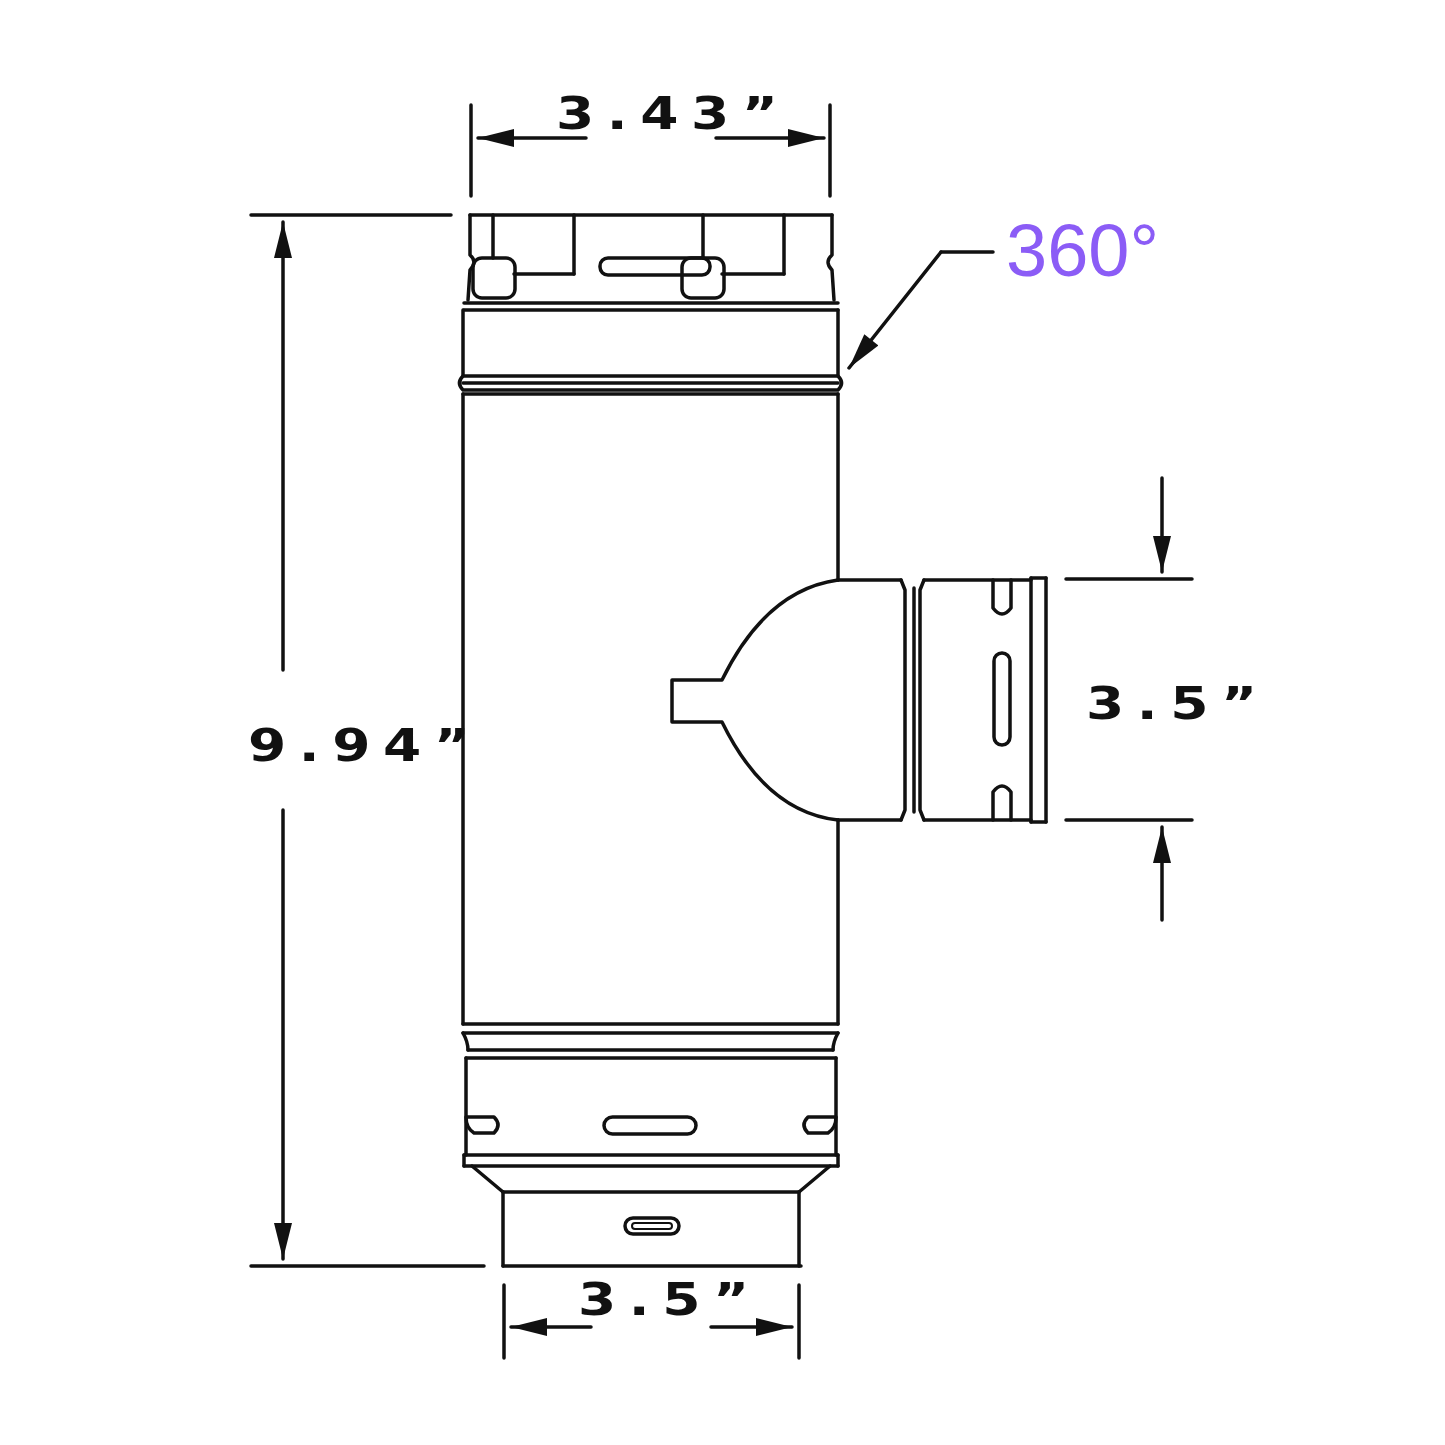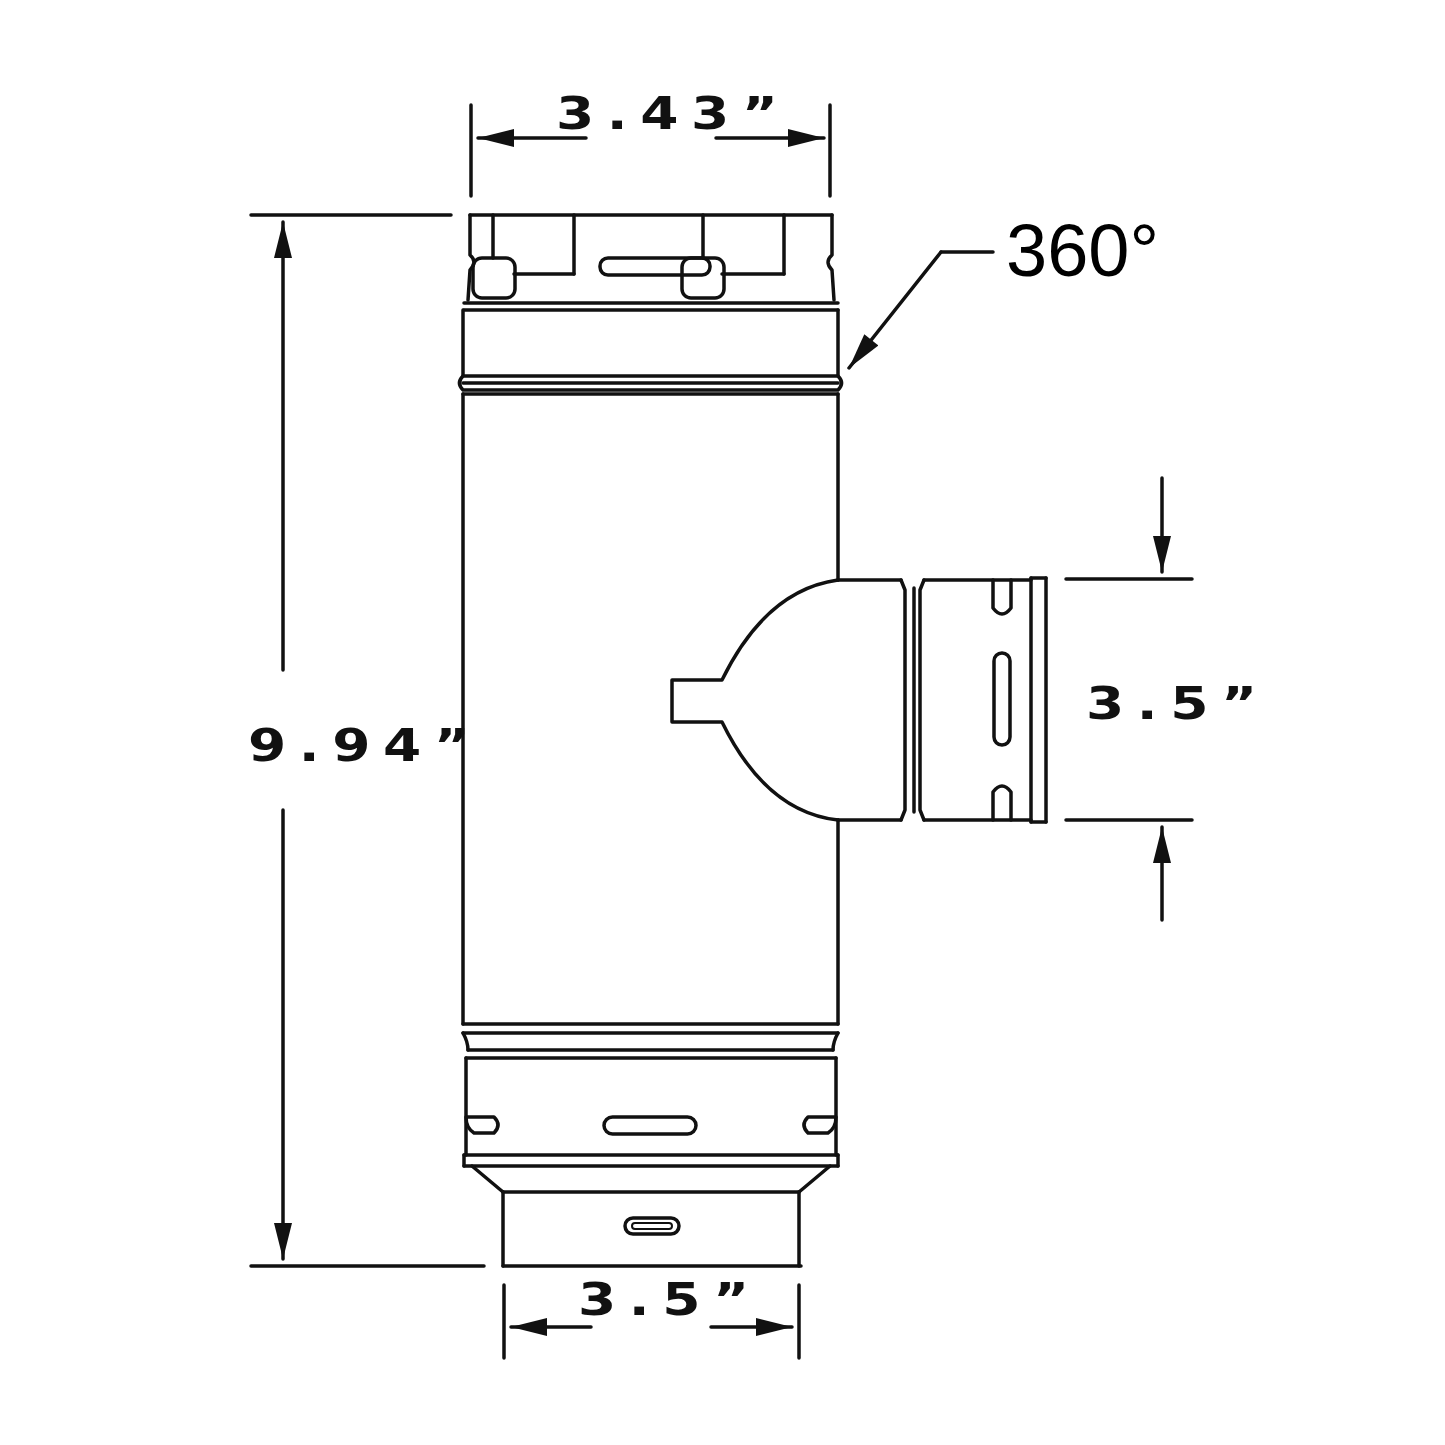--- a/index.html
+++ b/index.html
@@ -11,21 +11,21 @@
     font-weight: bold;
     color: #111111;
     letter-spacing: 10px;
     white-space: nowrap;
     line-height: 1;
   }
   .callout-label {
     position: absolute;
     font-family: "Liberation Sans", sans-serif;
     font-weight: normal;
-    color: #000000;
+    color: #8b5cf6;
     white-space: nowrap;
     line-height: 1;
   }
   #lbl-top   { left: 556px; top: 92px;  font-size: 44px; transform: scaleX(1.25); transform-origin: left top; }
   #lbl-left  { left: 248px; top: 724px; font-size: 44px; transform: scaleX(1.25); transform-origin: left top; }
   #lbl-right { left: 1086px; top: 682px; font-size: 44px; transform: scaleX(1.25); transform-origin: left top; }
   #lbl-bottom{ left: 578px; top: 1278px; font-size: 44px; transform: scaleX(1.25); transform-origin: left top; }
   #lbl-rot   { left: 1006px; top: 214px; font-size: 74px; }
 </style>
 </head>

